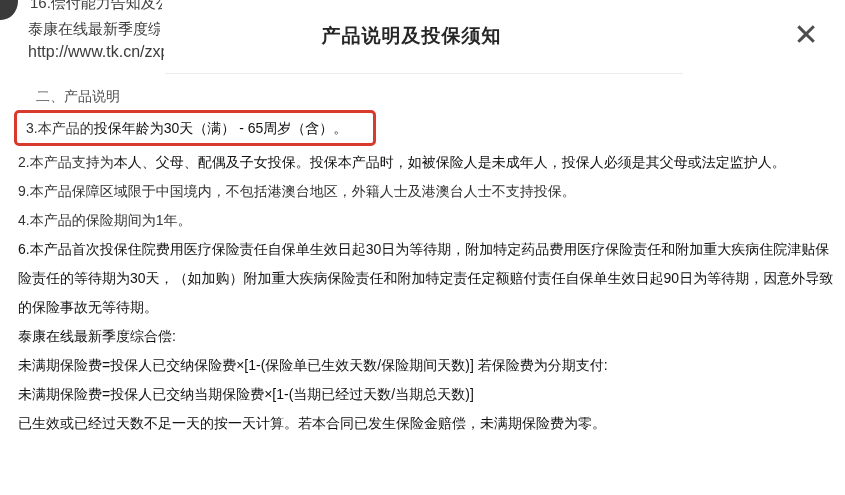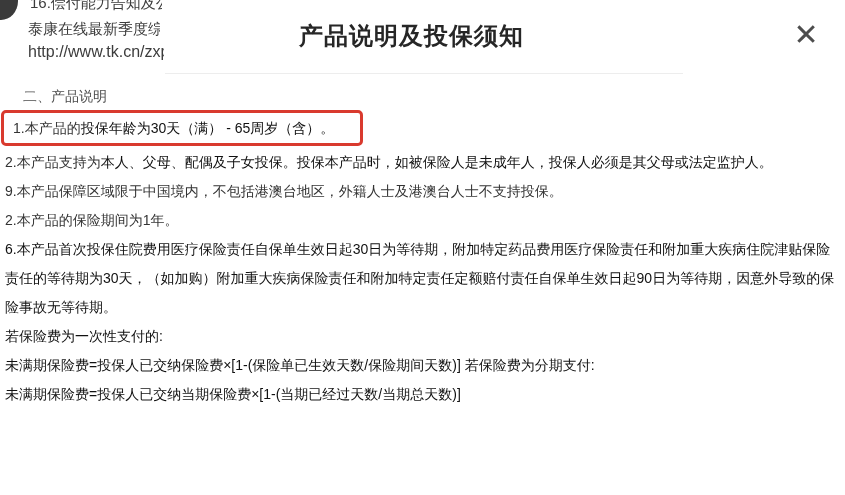--- a/index.html
+++ b/index.html
@@ -25,38 +25,38 @@
     font-size: 15px; color: #3c3c3c;
     white-space: nowrap; overflow: hidden; line-height: 18px;
   }
   .bg-line-1 { top: -6px; }
   .bg-line-2 { top: 20px; left: 28px; }
   .bg-line-3 { top: 43px; left: 28px; font-size: 16px; color: #3c3c3c; width: 136px; }
 
   .modal-header { position: absolute; top: 22px; left: 0; right: 0; height: 34px; }
   .modal-title {
     margin: 0; text-align: center;
-    font-size: 24px; font-weight: 700; color: #262626;
+    font-size: 19px; font-weight: 700; color: #262626;
     line-height: 28px; padding-right: 22px;
     letter-spacing: 1px;
   }
   .close-button {
     position: absolute; right: 22px; top: -4px;
     width: 34px; height: 34px;
     font-size: 30px; line-height: 34px; text-align: center;
     color: #4d4d4d; cursor: pointer;
     font-family: "DejaVu Sans", sans-serif;
   }
   .header-divider {
     position: absolute; top: 73px; left: 165px;
     width: 518px; height: 1px; background: #ededed;
   }
 
   .content {
-    position: absolute; top: 86px; left: 5px; right: 6px;
+    position: absolute; top: 86px; left: 18px; right: 6px;
     font-size: 14px; line-height: 29px; color: #333;
   }
   .section-heading {
     margin-left: 18px;
     font-size: 14px; line-height: 20px; color: #4d4d4d;
   }
   .highlight-box {
     box-sizing: border-box;
     display: flex; align-items: center;
     width: 362px; height: 36px;
@@ -84,25 +84,26 @@
 <div class="modal-header">
   <h1 class="modal-title">产品说明及投保须知</h1>
   <div class="close-button">✕</div>
 </div>
 
 <div class="header-divider"></div>
 
 <div class="content">
   <div class="section-heading">二、产品说明</div>
   <div class="highlight-box" id="highlight-box">
-      <span>1.本产品的</span>
+      <span>3.本产品的</span>
       <span class="bold">投保年龄为30天（满） - 65周岁（含）。</span>
     </div>
   <div id="paragraphs">
       <div class="para"><span>2.本产品支持为</span><span class="bold">本人、父母、配偶及子女投保。投保本产品时，如被保险人是未成年人，投保人必须是其父母或法定监护人。</span></div>
       <div class="para"><span>9.本产品保障区域限于中国境内，不包括港澳台地区，外籍人士及港澳台人士不支持投保。</span></div>
-      <div class="para"><span>2.本产品的保险期间为1年。</span></div>
+      <div class="para"><span>4.本产品的保险期间为1年。</span></div>
       <div class="para"><span class="bold">6.本产品首次投保住院费用医疗保险责任自保单生效日起30日为等待期，附加特定药品费用医疗保险责任和附加重大疾病住院津贴保险责任的等待期为30天，（如加购）附加重大疾病保险责任和附加特定责任定额赔付责任自保单生效日起90日为等待期，因意外导致的保险事故无等待期。</span></div>
-      <div class="para"><span class="bold">若保险费为一次性支付的:</span></div>
+      <div class="para"><span class="bold">泰康在线最新季度综合偿:</span></div>
       <div class="para"><span class="bold">未满期保险费=投保人已交纳保险费×[1-(保险单已生效天数/保险期间天数)] 若保险费为分期支付:</span></div>
       <div class="para"><span class="bold">未满期保险费=投保人已交纳当期保险费×[1-(当期已经过天数/当期总天数)]</span></div>
+      <div class="para"><span class="bold">已生效或已经过天数不足一天的按一天计算。若本合同已发生保险金赔偿，未满期保险费为零。</span></div>
     </div>
 </div>
 
 </body></html>

